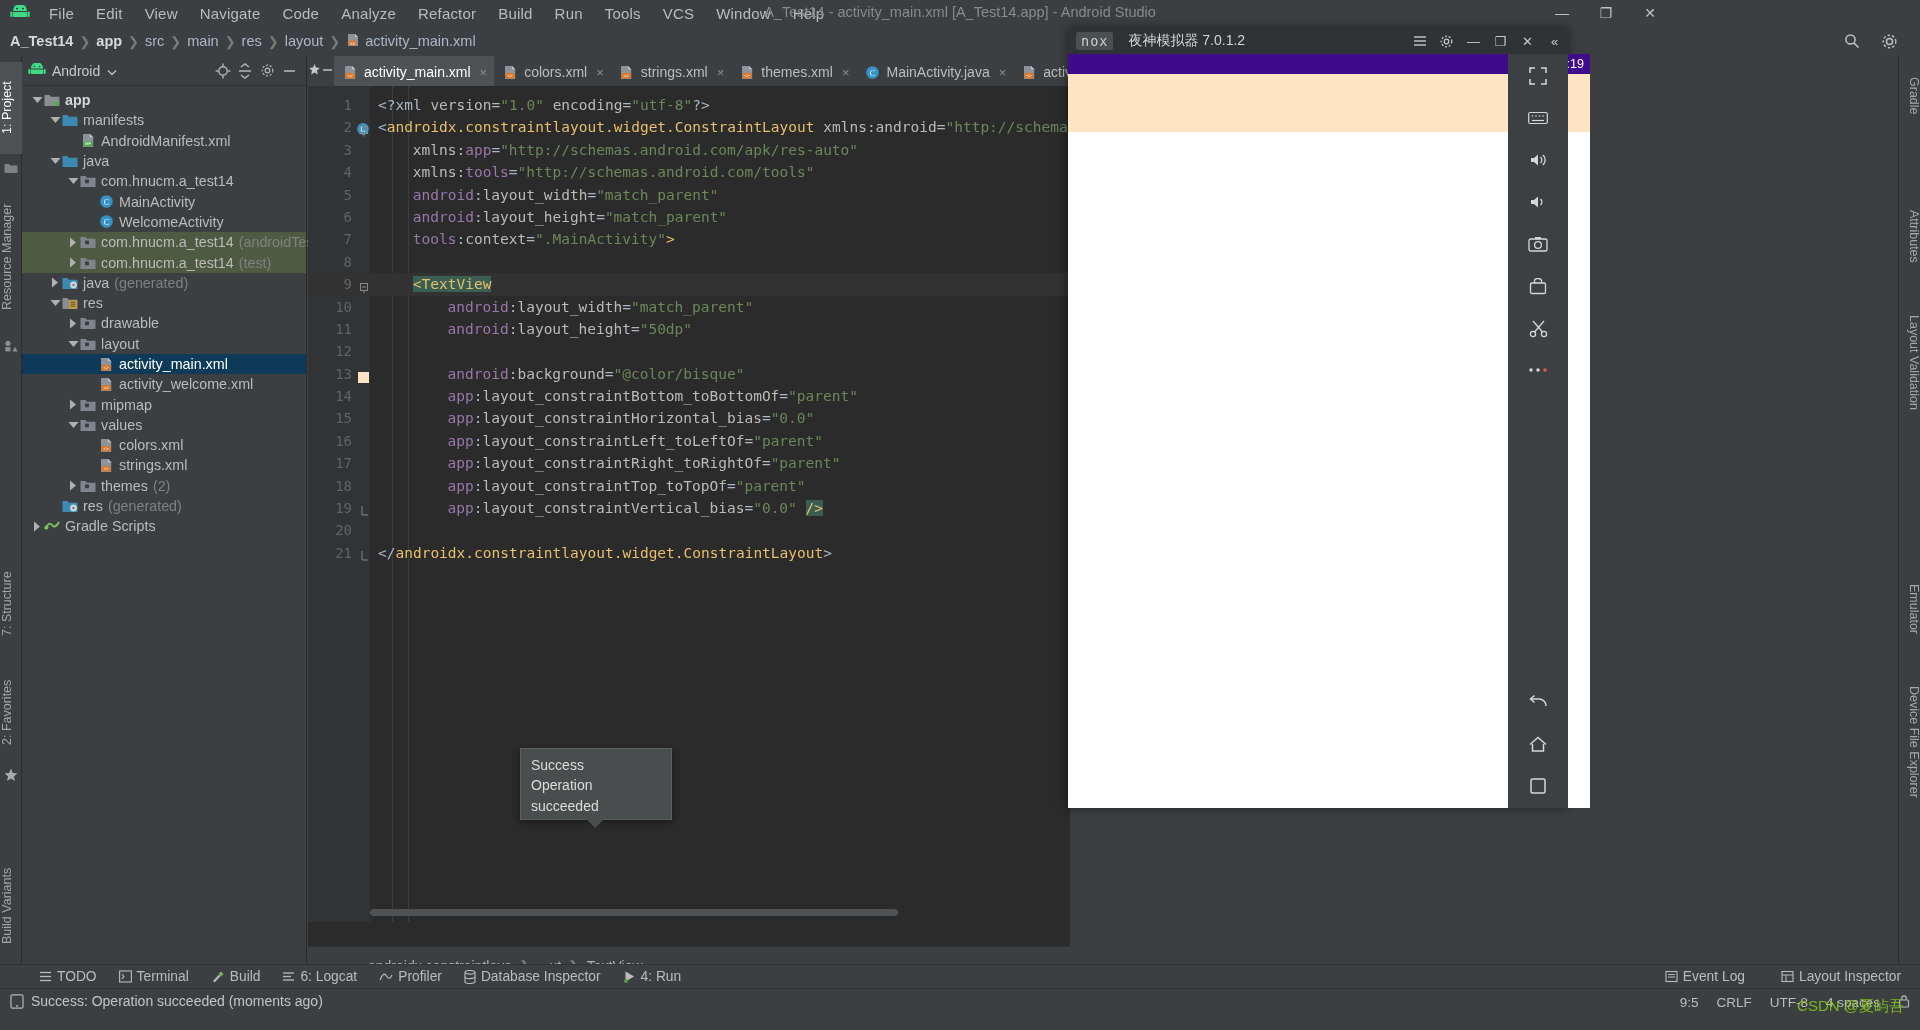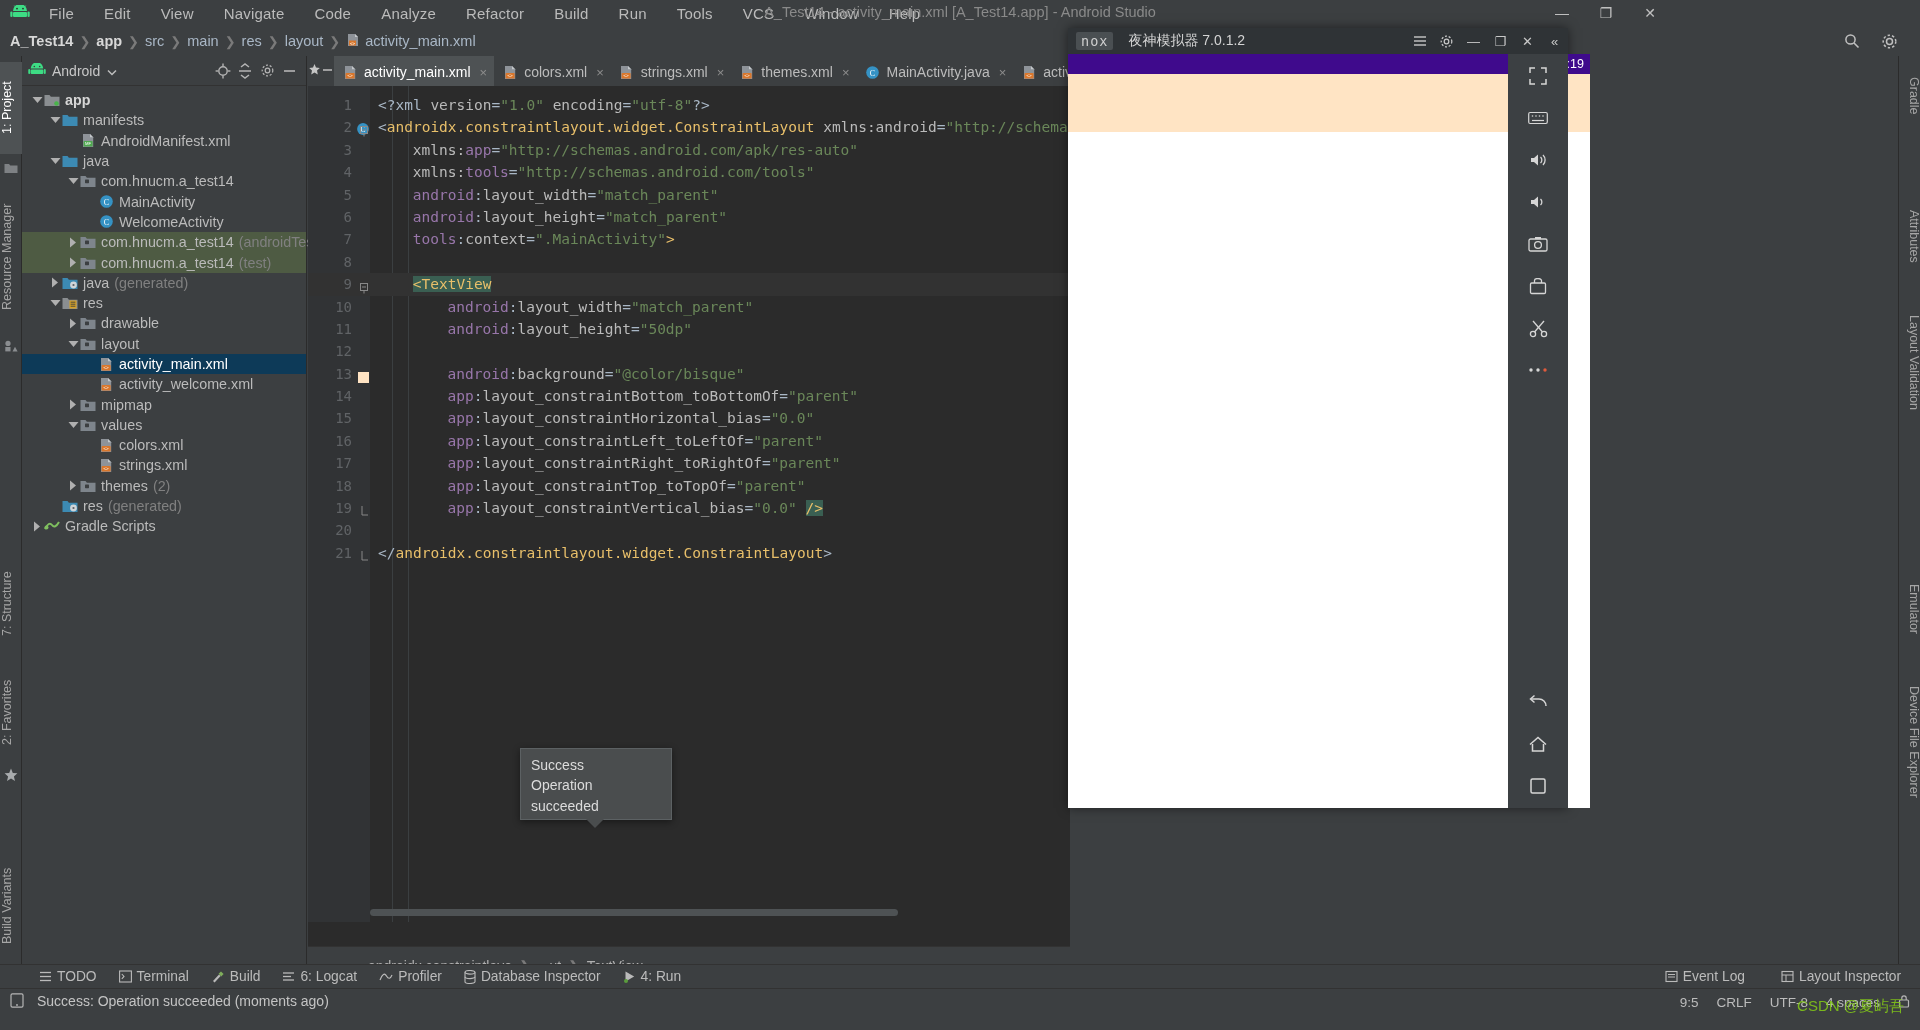--- a/index.html
+++ b/index.html
@@ -5,21 +5,21 @@
   * { box-sizing: border-box; margin:0; padding:0; }
   html,body { width:1920px; height:1030px; overflow:hidden; background:#3c3f41;
     font-family:"Liberation Sans", sans-serif; }
   .root { position:relative; width:1920px; height:1030px; }
 
   
   .titlebar { position:absolute; left:0; top:0; width:1920px; height:26px;
     background:#3c3f41; display:flex; align-items:center; }
   .droid-logo { width:20px; height:16px; margin:0 8px 0 10px; position:relative; }
   .droid-logo svg { display:block; }
-  .menubar { display:flex; align-items:flex-start; gap:8px; }
+  .menubar { display:flex; align-items:flex-start; gap:0px; }
   .menu-item { font-size:15px; color:#bbbbbb; padding:2px 11px; cursor:default;
     letter-spacing:.2px; }
   .win-title { position:absolute; left:0; right:0; top:4px; text-align:center;
     font-size:14.5px; color:#8a8a8a; pointer-events:none; }
   .win-ctrl { position:absolute; top:0; height:26px; display:flex; align-items:center; gap:0; }
   .win-btn { width:44px; height:26px; display:flex; align-items:center; justify-content:center;
     color:#c0c0c0; font-size:14px; }
 
   
   .navbar { position:absolute; left:0; top:26px; width:1920px; height:30px;
@@ -128,21 +128,21 @@
   .bottombar { position:absolute; left:0; bottom:42px; width:1920px; height:24px;
     background:#3c3f41; display:flex; align-items:center; padding-left:28px;
     border-top:1px solid #323232; }
   .bb-item { display:flex; align-items:center; gap:5px; font-size:13.8px;
     color:#bbbbbb; padding:0 11px; height:24px; }
   .bb-right { position:absolute; right:8px; display:flex; align-items:center; gap:14px; }
 
   .statusbar { position:absolute; left:0; bottom:0; width:1920px; height:42px;
     background:#3c3f41; display:flex; align-items:flex-start; padding:4px 0 0 10px;
     border-top:1px solid #323232; }
-  .status-msg { font-size:14px; color:#c4c4c4; display:flex; align-items:flex-start; gap:13px; }
+  .status-msg { font-size:14px; color:#c4c4c4; display:flex; align-items:center; gap:7px; }
   .status-right { position:absolute; right:10px; top:5px; display:flex;
     align-items:center; gap:18px; font-size:13.5px; color:#bcbcbc; }
   .watermark { position:absolute; right:16px; bottom:14px; font-size:15px;
     color:#84cc16; opacity:.85; }
 
   
   .emu { position:absolute; left:1068px; top:28px; width:500px; height:780px;
     background:#ffffff; box-shadow:0 0 10px rgba(0,0,0,.5); }
   .emu-title { height:26px; background:#2f3336; display:flex; align-items:center;
     padding-left:8px; }

